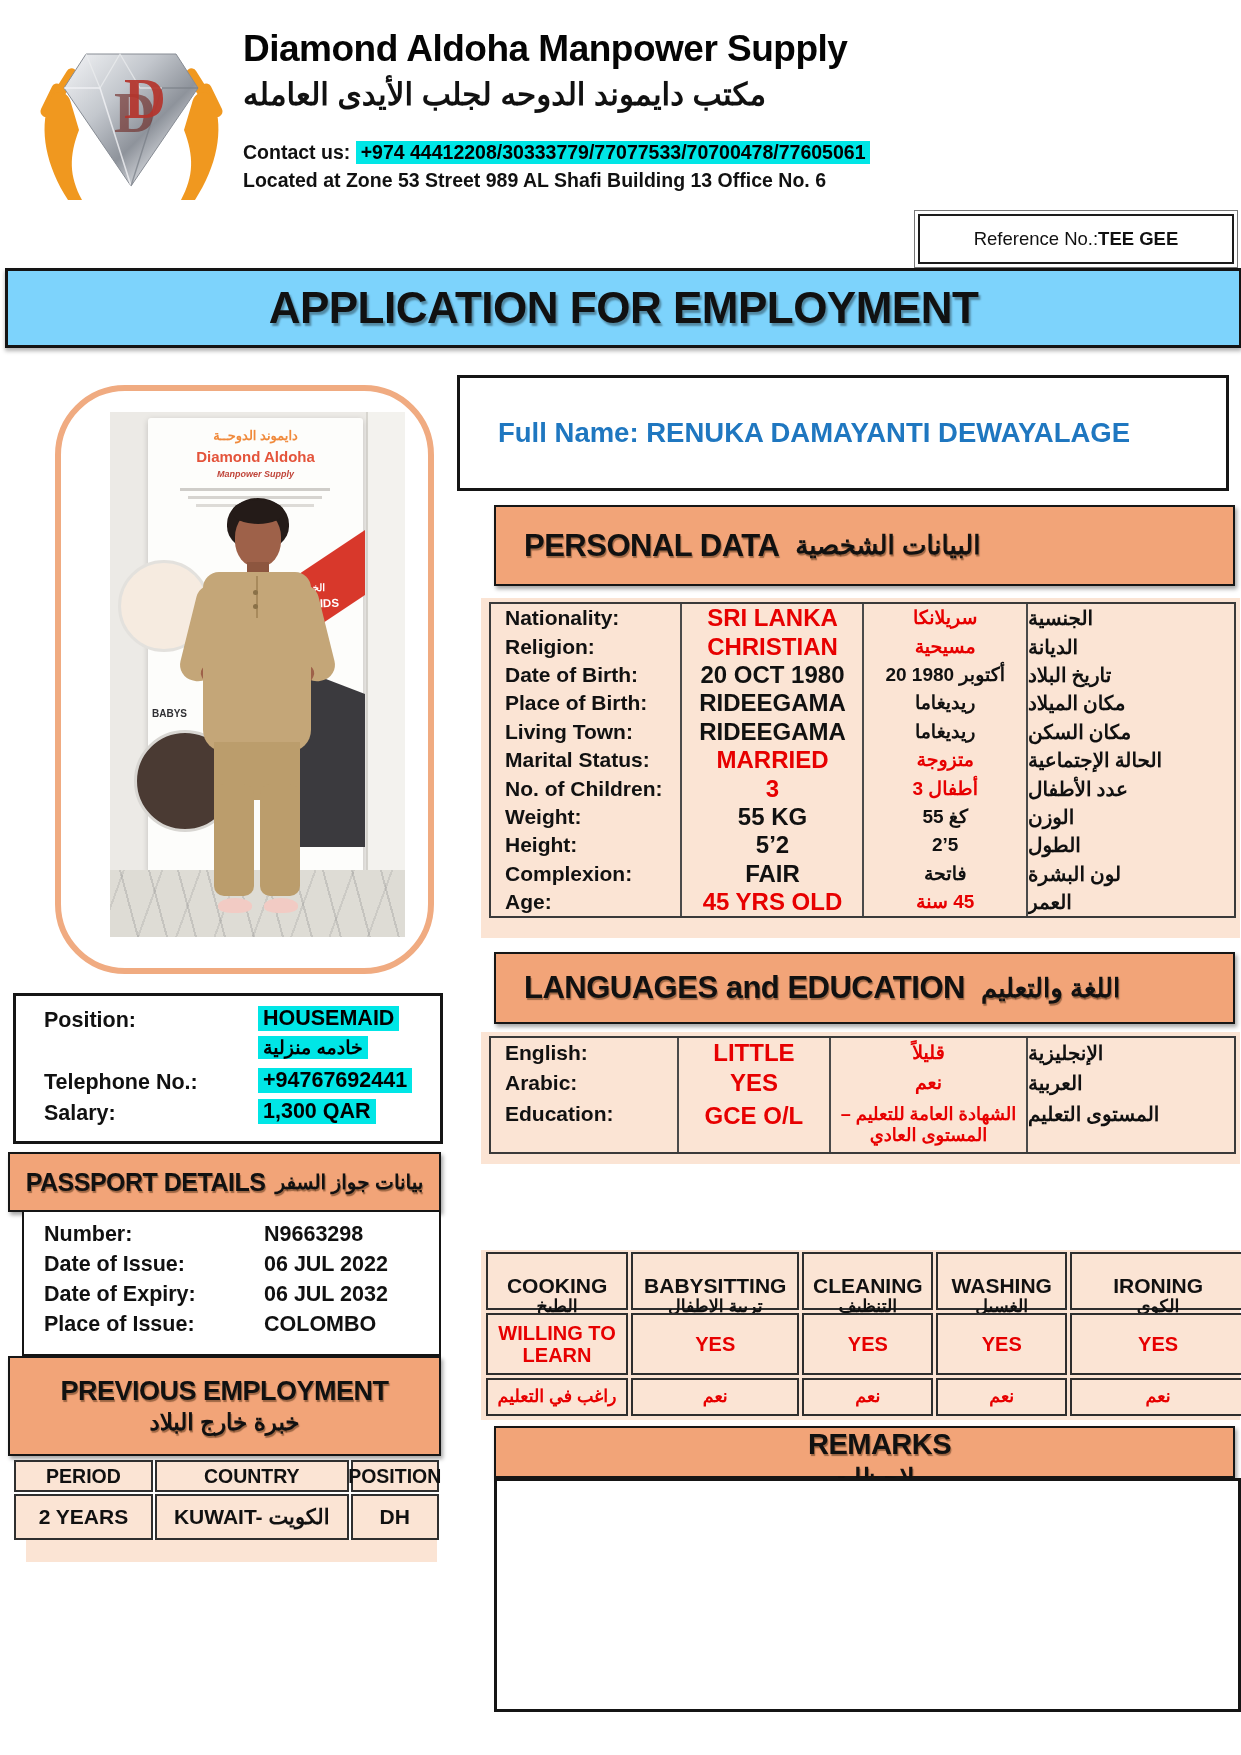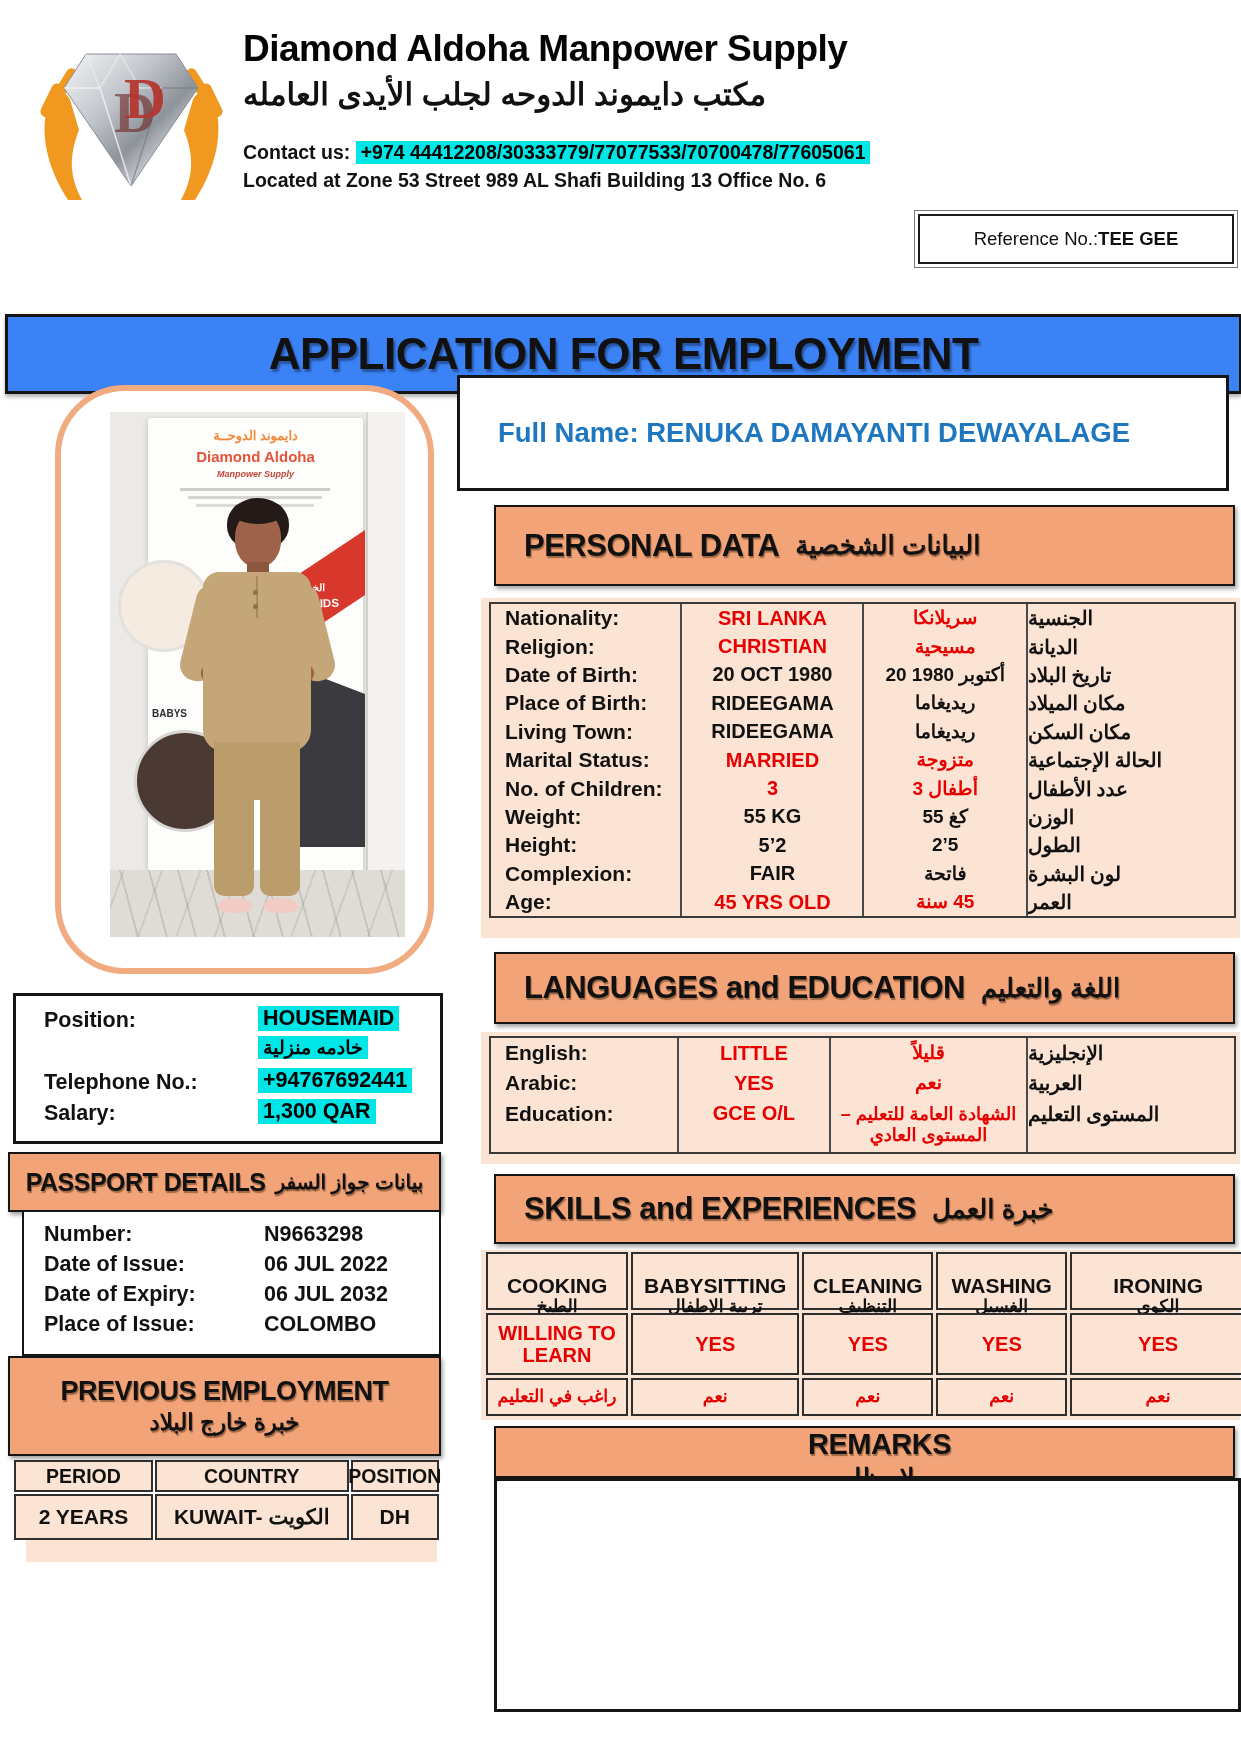--- a/index.html
+++ b/index.html
@@ -11,29 +11,29 @@
   .bar{background:#f2a478;border:2px solid #161616;display:flex;align-items:center;
        gap:16px;font-weight:700;box-shadow:2px 3px 4px rgba(0,0,0,.35);color:#111;}
   .bar span{text-shadow:1px 2px 1px rgba(55,28,6,.45);}
   .bar .en{font-size:31px;letter-spacing:-.5px;}
   .bar .ar{font-size:26px;}
   
   .cyan{background:#00e6e6;color:#000;font-weight:700;padding:0 5px;display:inline-block;}
   .red{color:#e70000;}
   .blue{color:#1f77c0;}
   
-  #app-banner{background:#3b82f6;border:3px solid #141414;display:flex;align-items:center;
+  #app-banner{background:#7dd3fc;border:3px solid #141414;display:flex;align-items:center;
        justify-content:center;font-size:44px;font-weight:800;letter-spacing:-.5px;
-       text-shadow:2px 3px 2px rgba(0,0,0,.35);box-shadow:0 3px 4px rgba(0,0,0,.3);margin-top:46px;}
+       text-shadow:2px 3px 2px rgba(0,0,0,.35);box-shadow:0 3px 4px rgba(0,0,0,.3);}
   
   .peach{background:#fbe4d4;}
   .gridtable{display:grid;border:2px solid #3a3a3a;background:#fbe4d4;}
   .pc{display:flex;align-items:center;font-weight:700;overflow:hidden;}
   .pc.l{padding-left:14px;font-size:21px;}
-  .pc.v{justify-content:center;font-size:20px;text-align:center;}
+  .pc.v{justify-content:center;font-size:24px;text-align:center;}
   .pc.av{justify-content:center;font-size:19px;text-align:center;line-height:1.15;}
   .pc.al{justify-content:flex-end;padding-right:14px;font-size:20px;font-family:Liberation Serif, serif;}
   .sep{border-left:2px solid #4a4a4a;}
   
   #skills-table{display:grid;grid-template-columns:19% 22.5% 17.5% 17.5% 23.5%;
         grid-template-rows:58px 62px 38px;gap:3px;}
   .sc{background:#fbe4d4;border:2px solid #2e2e2e;display:flex;flex-direction:column;
       align-items:center;justify-content:center;font-weight:700;text-align:center;line-height:1.1;}
   .sc .h-en{font-size:21px;margin-top:28px;}
   .sc .h-ar{font-size:17.5px;}
@@ -233,24 +233,20 @@
   <div class="abs infobox" style="left:13px;top:993px;width:424px;height:145px;">
     <span class="ib-lbl" style="left:28px;top:12px;">Position:</span>
     <span class="ib-val cyan" style="left:242px;top:10px;">HOUSEMAID</span>
     <span class="ib-val cyan" style="left:242px;top:40px;font-size:19px;" dir="rtl">خادمه منزلية</span>
     <span class="ib-lbl" style="left:28px;top:74px;">Telephone No.:</span>
     <span class="ib-val cyan" style="left:242px;top:72px;">+94767692441</span>
     <span class="ib-lbl" style="left:28px;top:105px;">Salary:</span>
     <span class="ib-val cyan" style="left:242px;top:103px;">1,300 QAR</span>
   </div>
 
-  <div class="abs bar" style="left:494px;top:1174px;width:741px;height:70px;padding-left:28px;box-sizing:border-box;">
-    <span class="en">SKILLS and EXPERIENCES</span>
-    <span class="ar" dir="rtl">خبرة العمل</span>
-  </div>
   <div class="abs peach" style="left:481px;top:1250px;width:759px;height:170px;"></div>
   <div class="abs" id="skills-table" style="left:486px;top:1252px;width:748px;">
     <div class="sc">
       <span class="h-en">COOKING</span>
       <span class="h-ar" dir="rtl">الطبخ</span>
     </div>
     <div class="sc">
       <span class="h-en">BABYSITTING</span>
       <span class="h-ar" dir="rtl">تربية الاطفال</span>
     </div>

